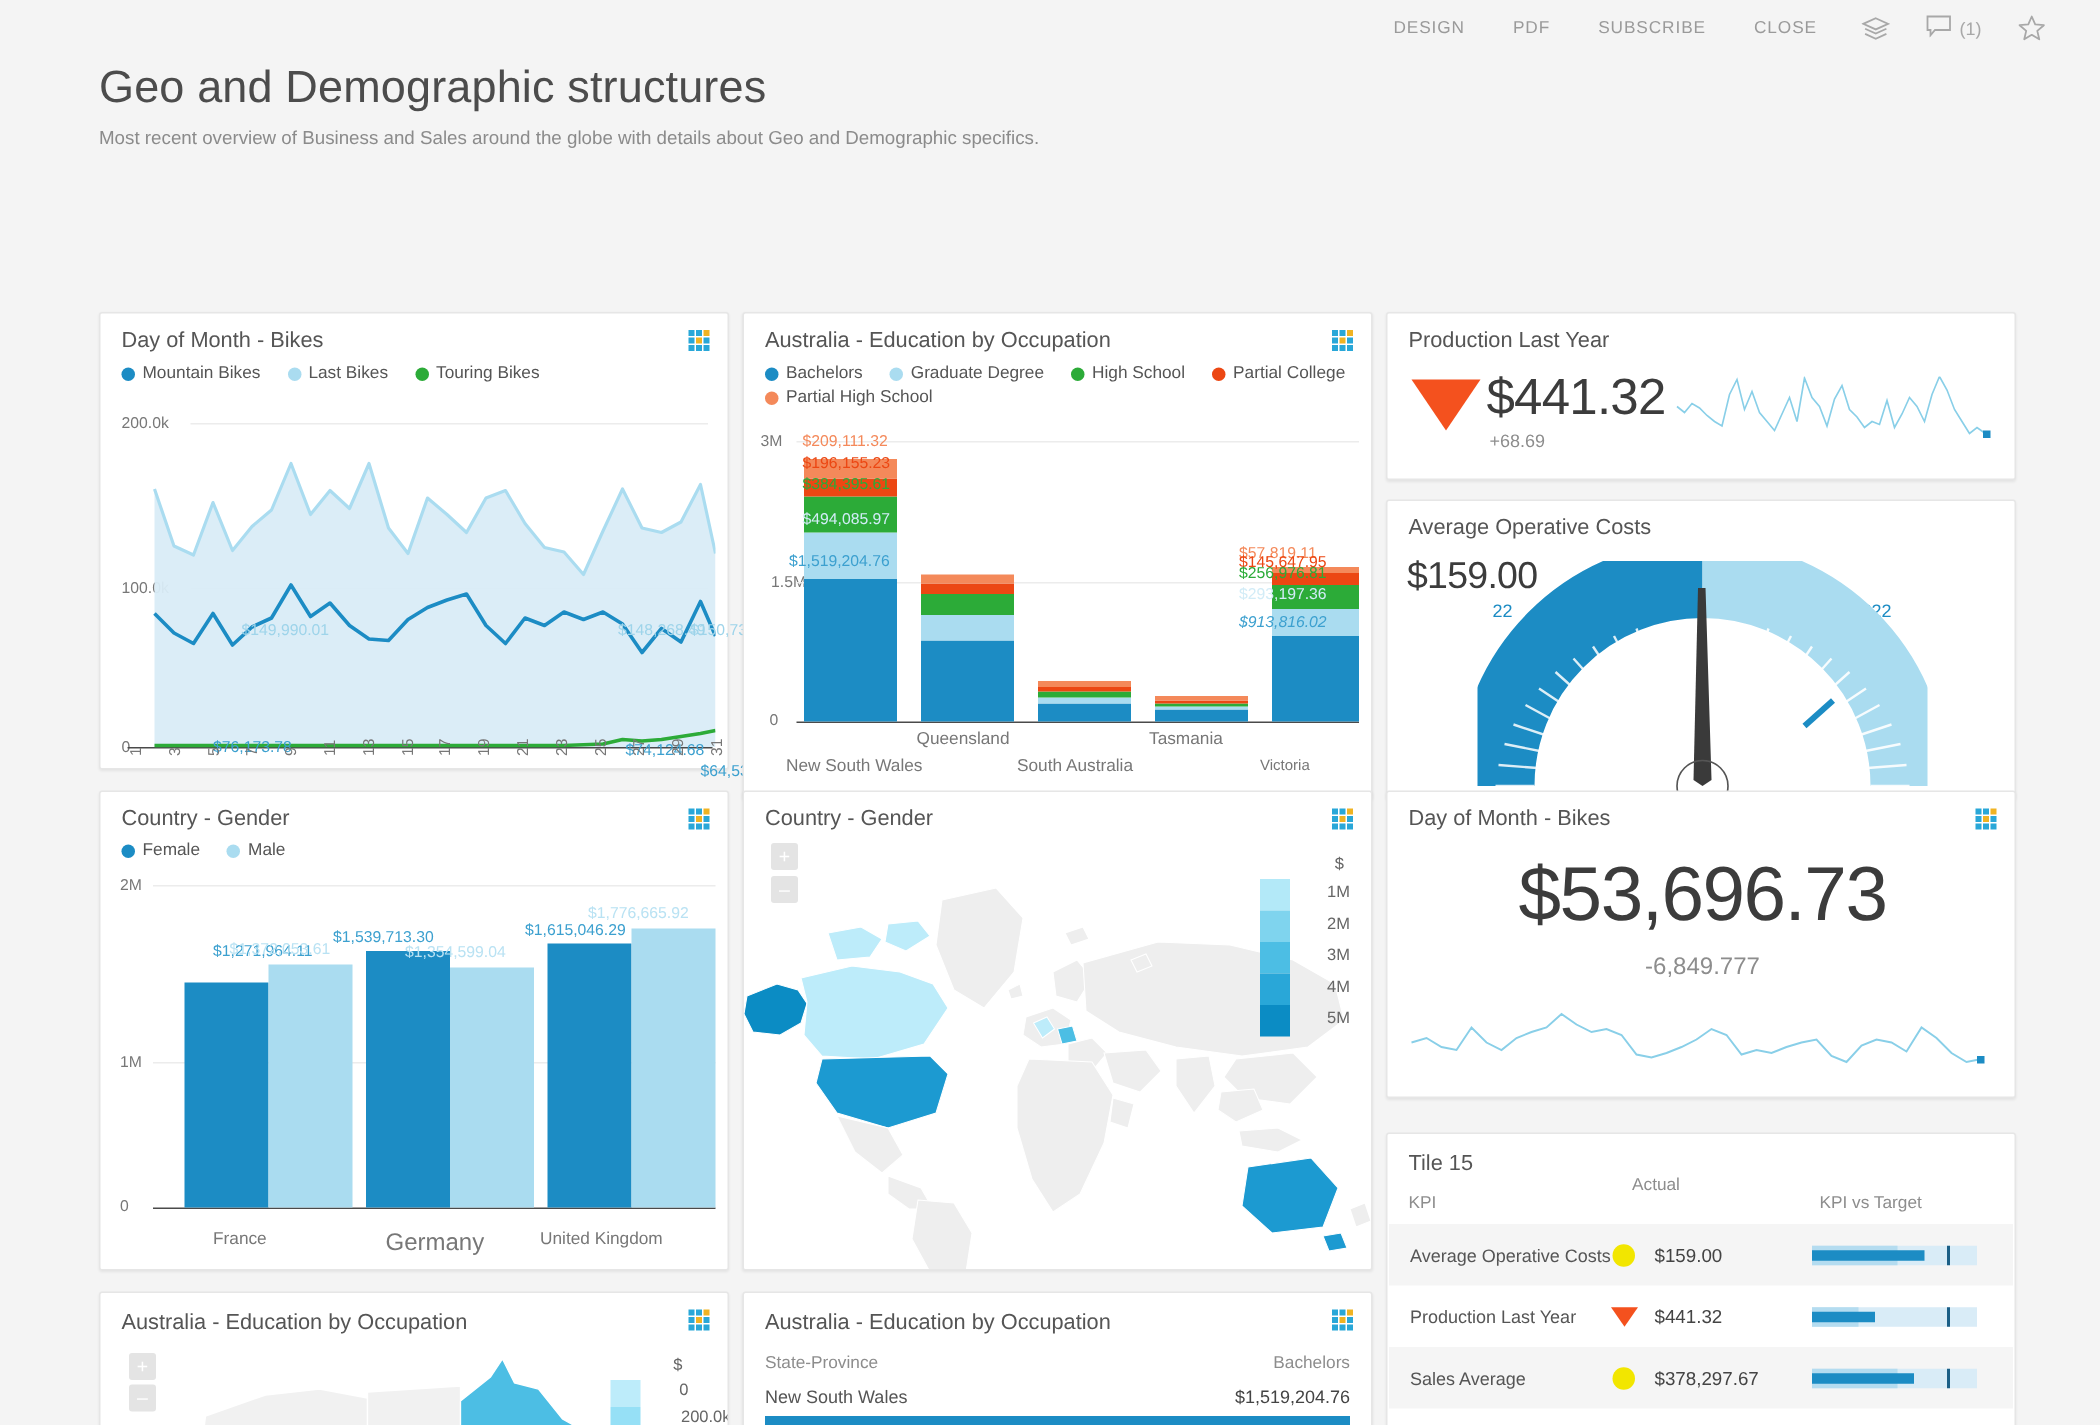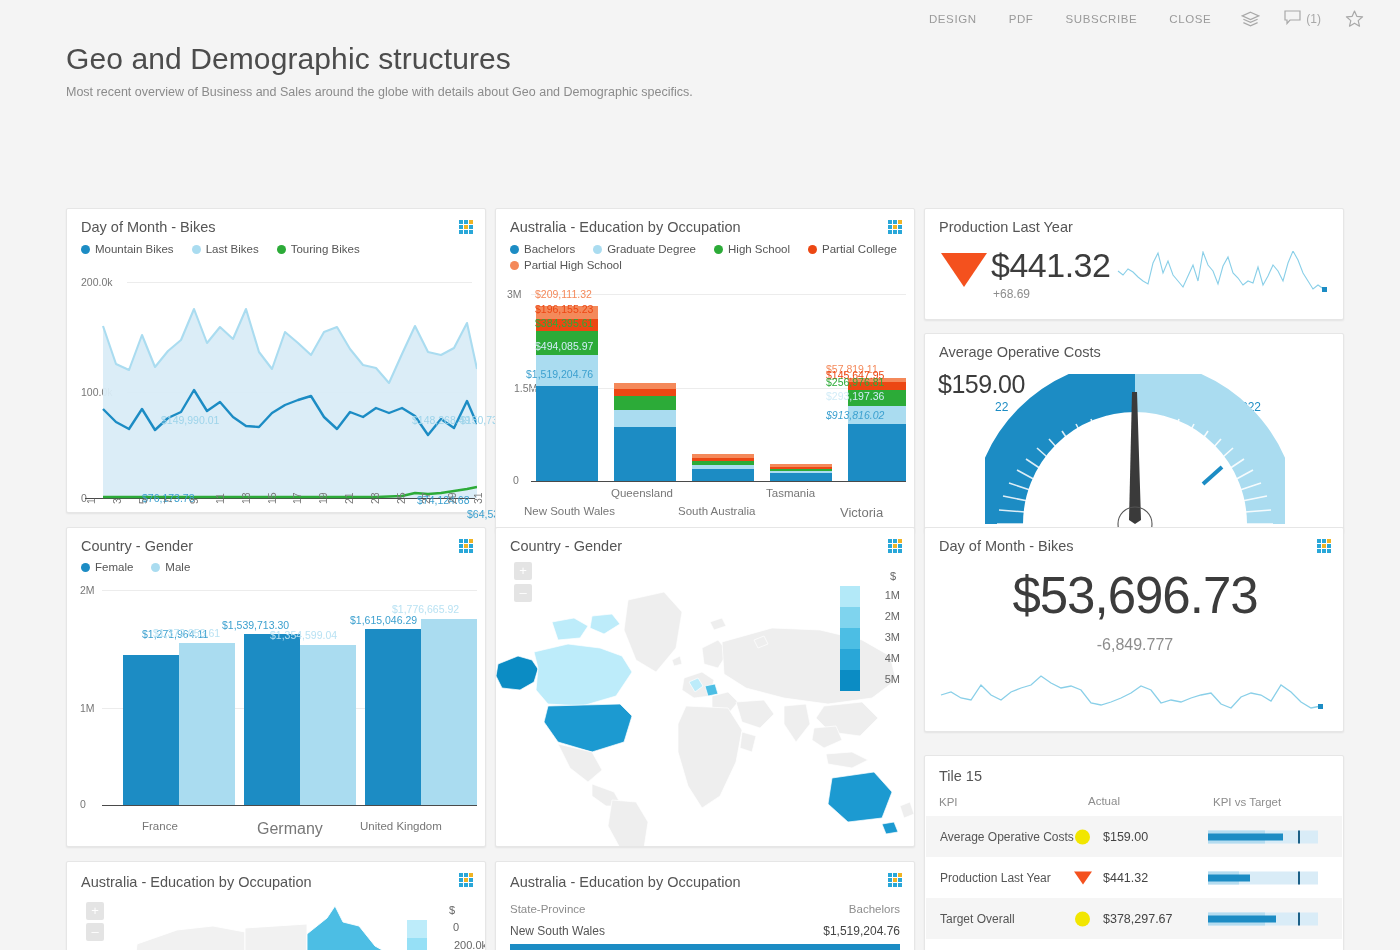--- a/index.html
+++ b/index.html
@@ -283,21 +283,21 @@
   <div class="dv" style="left:330px; top:154px; color:#f4895a;">$57,819.11</div>
   <div class="dv" style="left:330px; top:160px; color:#ec4713;">$145,647.95</div>
   <div class="dv" style="left:330px; top:167px; color:#2cab38;">$256,976.81</div>
   <div class="dv" style="left:330px; top:181px; color:#d2ecf7;">$293,197.36</div>
   <div class="dv" style="left:330px; top:200px; color:#3ca0cf;font-style:italic;">$913,816.02</div>
 
   <div class="axis-lbl" style="left:28px; top:296px; font-size:11.5px;">New South Wales</div>
   <div class="axis-lbl" style="left:115px; top:278px; font-size:11.5px;">Queensland</div>
   <div class="axis-lbl" style="left:182px; top:296px; font-size:11.5px;">South Australia</div>
   <div class="axis-lbl" style="left:270px; top:278px; font-size:11.5px;">Tasmania</div>
-  <div class="axis-lbl" style="left:344px; top:296px; font-size:13px;">Victoria</div>
+  <div class="axis-lbl" style="left:344px; top:296px; font-size:10px;">Victoria</div>
 </div>
 
 <div class="card" style="left:924px; top:93px; width:420px; height:112px;">
   <div class="card-title">Production Last Year</div>
   <div class="tri-down" style="left:16px; top:44px;"></div>
   <div class="kpi-big" style="left:66px; top:37px;">$441.32</div>
   <div class="kpi-sub" style="left:68px; top:78px;">+68.69</div>
   <svg class="spark" style="left:192px; top:42px; width:215px; height:50px;" viewBox="0 0 215 50" preserveAspectRatio="none">
     <polyline fill="none" stroke="#89cfe8" stroke-width="1.1" points="1,20 6,24 11,18 16,21 21,26 26,30 31,33 36,12 41,2 46,22 51,10 56,24 61,30 66,36 71,25 76,14 81,30 86,1 91,14 96,20 101,33 106,15 111,6 116,22 121,27 126,34 131,30 136,32 141,16 146,34 151,25 156,14 161,20 166,30 171,12 176,0 181,9 186,22 191,30 196,38 201,34 208,39"></polyline>
     <rect x="205" y="36" width="5" height="5" fill="#1c8cc4"></rect>
@@ -498,21 +498,21 @@
   <div class="kpi-sub" style="left:0; top:108px; width:420px; text-align:center; font-size:16px;">-6,849.777</div>
   <svg class="spark" style="left:14px; top:145px; width:392px; height:45px;" viewBox="0 0 392 45" preserveAspectRatio="none">
     <polyline fill="none" stroke="#89cfe8" stroke-width="1.3" points="2,22 12,19 22,25 32,27 42,12 52,22 62,27 72,19 82,15 92,12 102,3 112,10 122,15 132,13 142,17 152,30 162,32 172,29 182,25 192,20 202,13 212,17 222,30 232,27 242,29 252,25 262,22 272,20 282,31 292,35 302,24 312,20 322,22 332,28 342,12 352,19 362,29 372,35 382,33"></polyline>
     <rect x="379" y="31" width="5" height="5" fill="#1c8cc4"></rect>
   </svg>
 </div>
 
 <div class="card" style="left:924px; top:640px; width:420px; height:310px;">
   <div class="card-title" style="top:12px;">Tile 15</div>
   <div class="tbl-head" style="left:14px; top:40px;">KPI</div>
-  <div class="tbl-head" style="left:163px; top:39px;">Actual</div>
+  <div class="tbl-head" style="left:163px; top:28px;">Actual</div>
   <div class="tbl-head" style="left:288px; top:40px;">KPI vs Target</div>
 
   <div class="trow alt" style="top:60px;">
     <div class="nm">Average Operative Costs</div>
     <div class="circ"></div>
     <div class="val">$159.00</div>
     <div class="bullet">
       <div class="mid" style="width:52%"></div>
           <div class="fill" style="width:68%"></div>
           <div class="mark" style="left:82%"></div>
@@ -524,21 +524,21 @@
     <div class="tri"></div>
     <div class="val">$441.32</div>
     <div class="bullet">
       <div class="mid" style="width:28%"></div>
           <div class="fill" style="width:38%"></div>
           <div class="mark" style="left:82%"></div>
     </div>
   </div>
 
   <div class="trow alt" style="top:142px;">
-    <div class="nm">Target Overall</div>
+    <div class="nm">Sales Average</div>
     <div class="circ"></div>
     <div class="val">$378,297.67</div>
     <div class="bullet">
       <div class="mid" style="width:52%"></div>
           <div class="fill" style="width:62%"></div>
           <div class="mark" style="left:82%"></div>
     </div>
   </div>
 </div>
 

